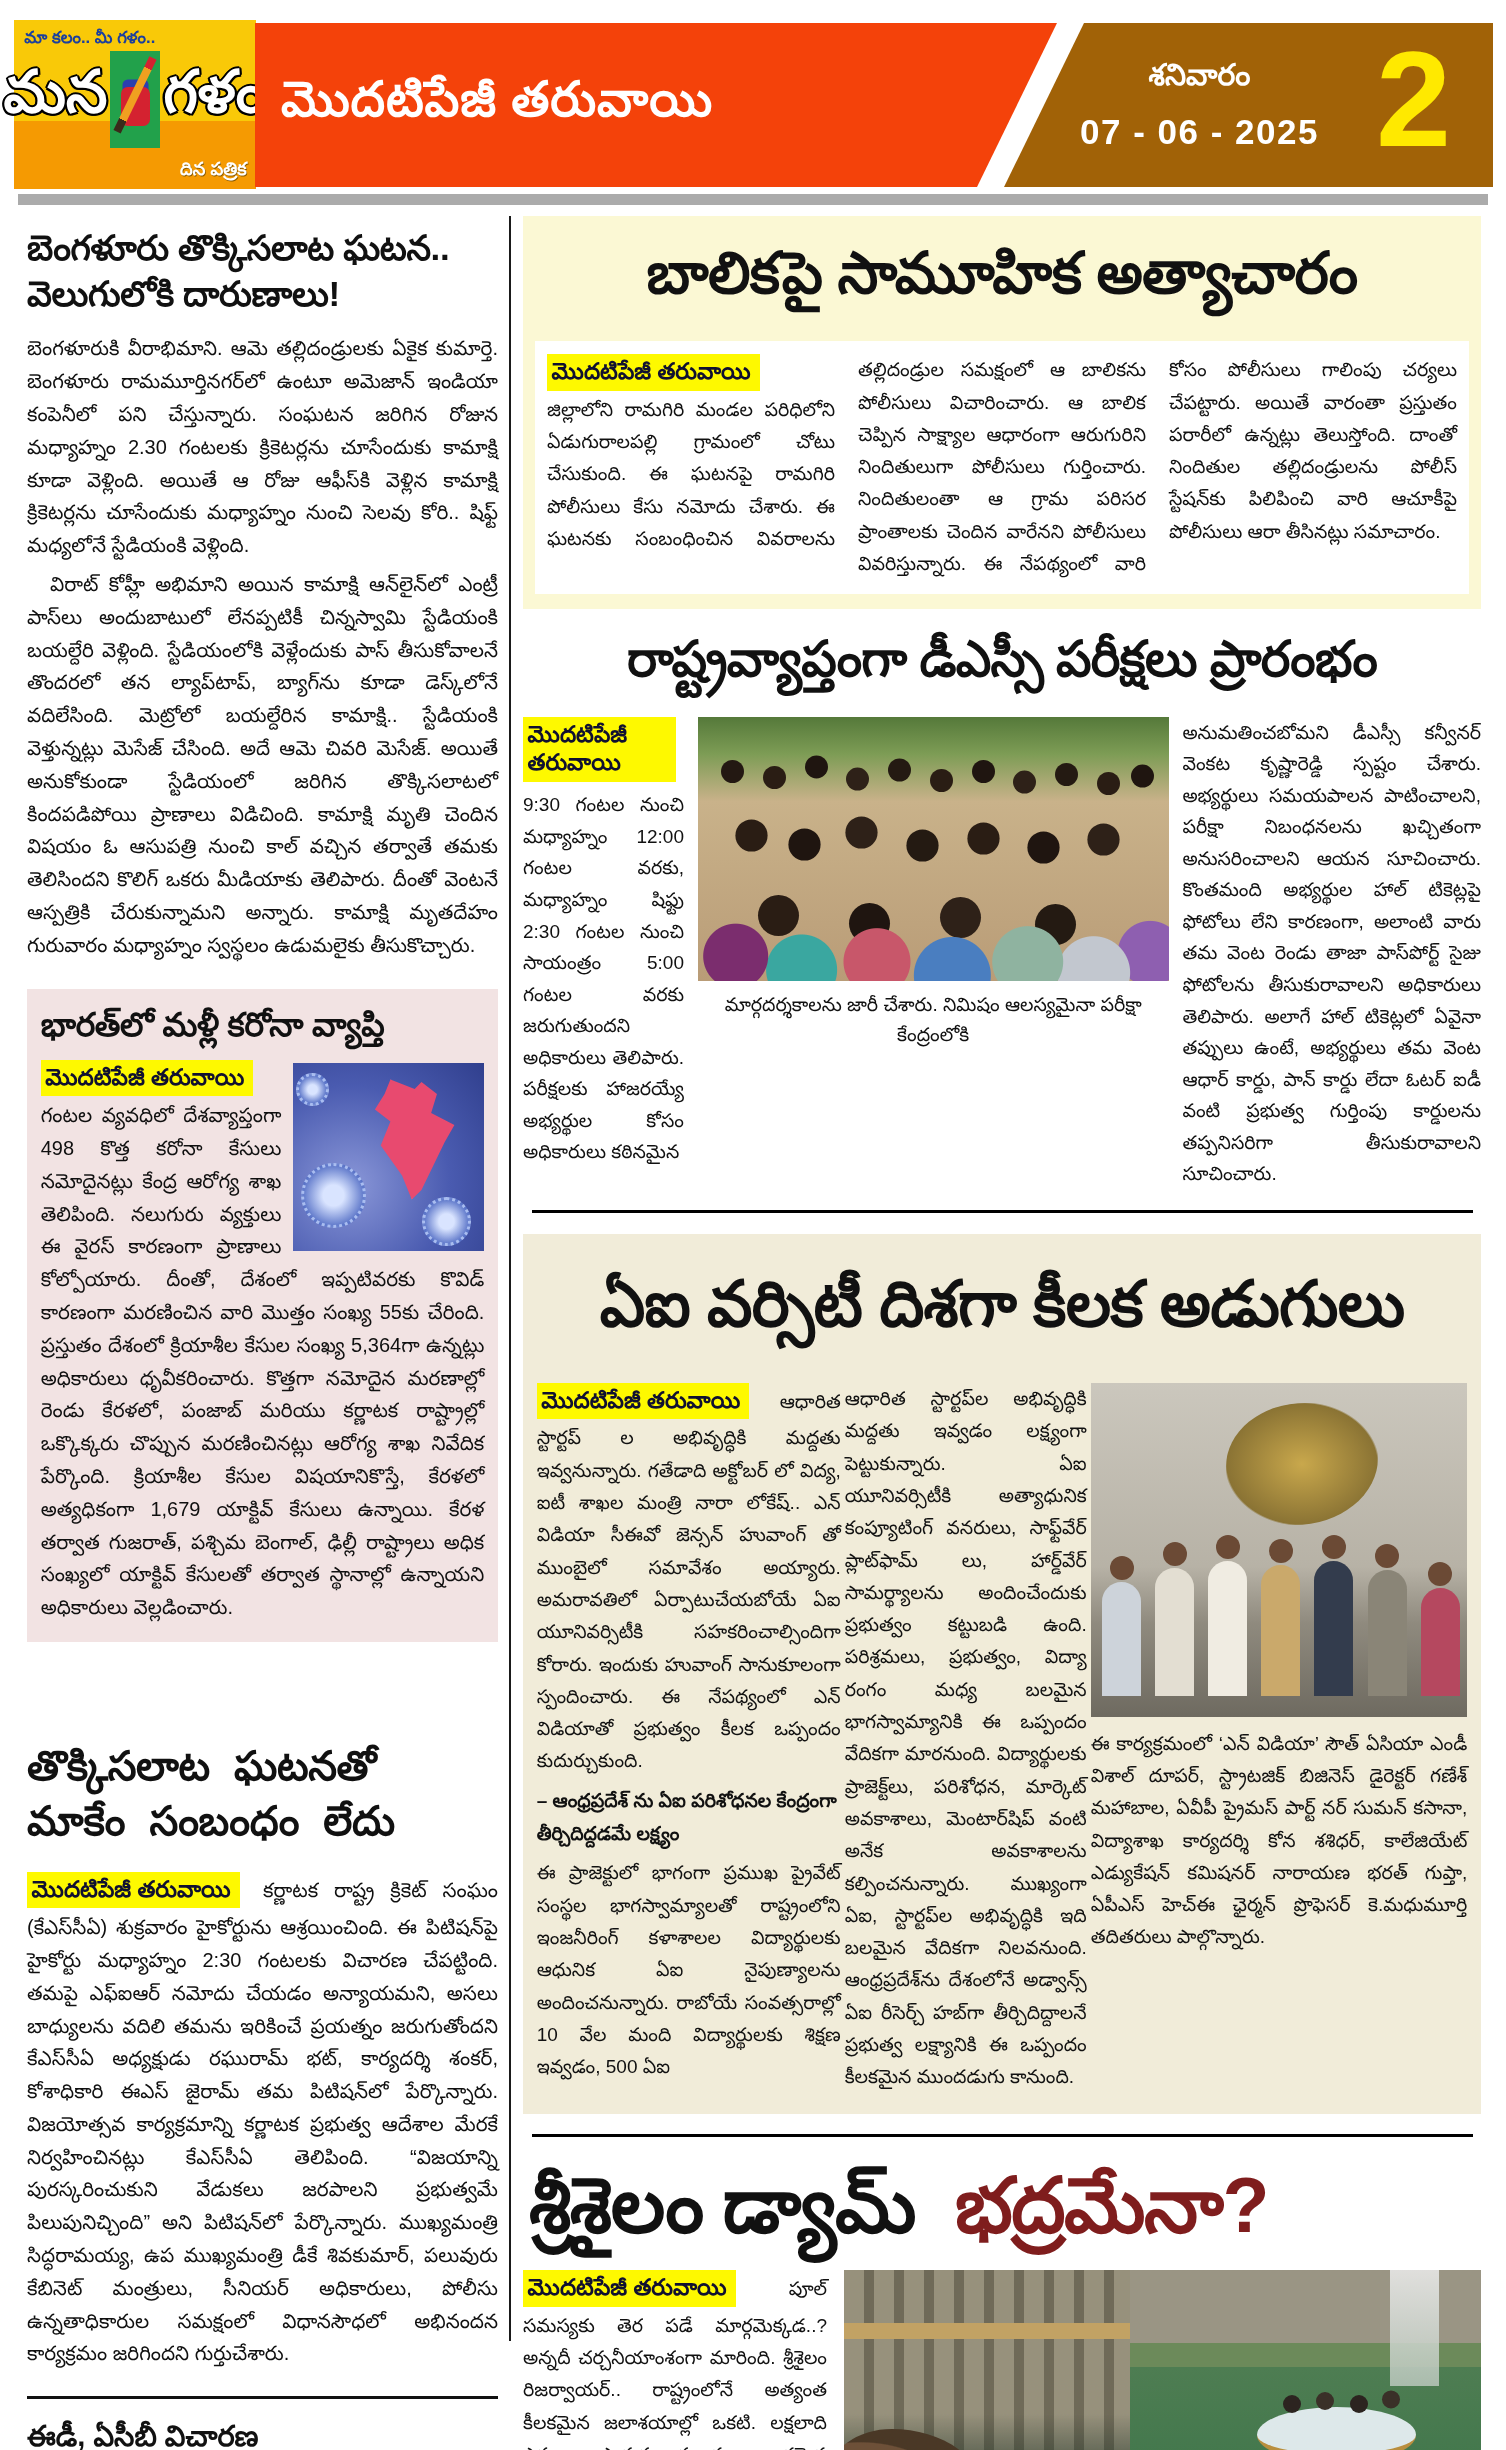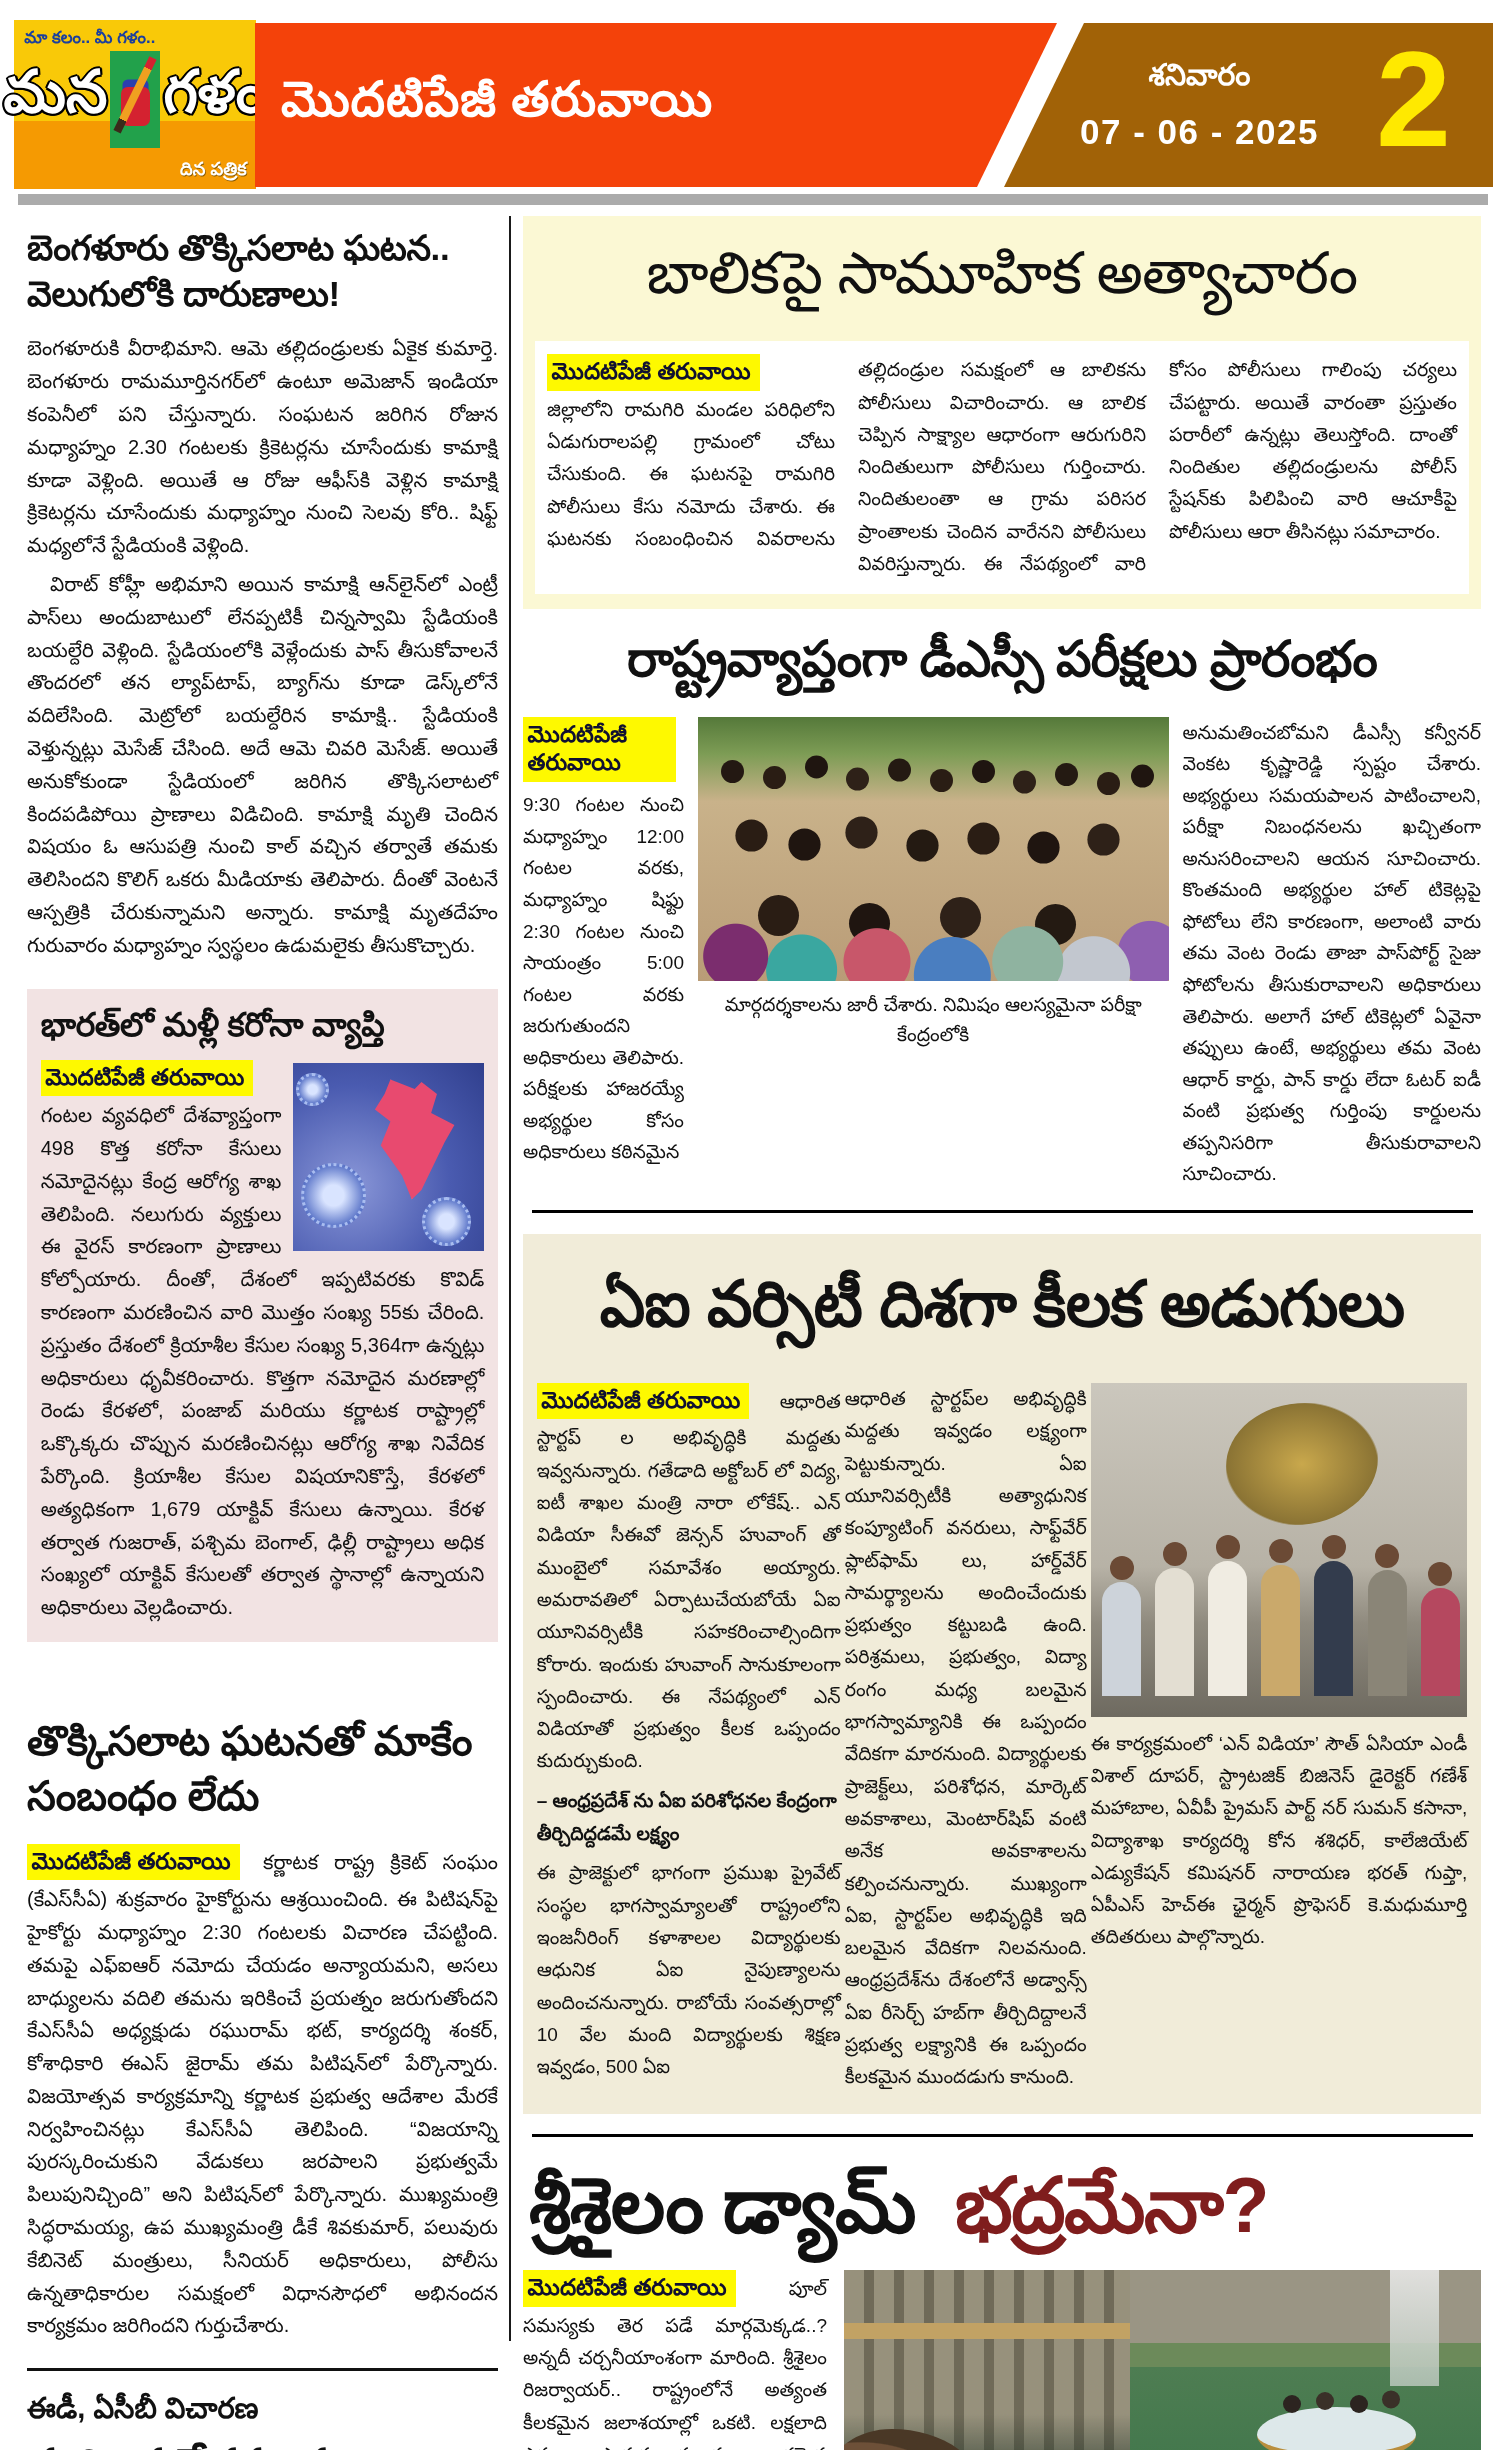--- a/index.html
+++ b/index.html
@@ -51,28 +51,28 @@
   .virus-img { float:right; width:191px; height:188px; margin:3px 0 7.6px 12px; position:relative;
     background:radial-gradient(circle at 30% 65%,#8a97d8 0%,#4a5bb0 55%,#303f8d 100%); overflow:hidden; }
   .virus-img .cell { position:absolute; border-radius:50%;
     background:radial-gradient(circle,#d9e4ff 25%,#5a74c8 75%); border:3px dotted #a9bdf0; }
   .c1 { left:7.6px; bottom:23px; width:65px; height:65px; }
   .c2 { right:13.7px; bottom:4.6px; width:49px; height:49px; }
   .c3 { left:3px; top:10.6px; width:33px; height:33px; border-width:2.3px; }
   .india-shape { position:absolute; right:26px; top:16.7px; width:97px; height:120px; background:#e84a6f;
     clip-path:polygon(30% 0,55% 8%,62% 2%,78% 12%,72% 28%,96% 38%,86% 52%,62% 92%,52% 100%,42% 80%,20% 55%,30% 35%,14% 25%,24% 12%);
     box-shadow:0 0 18px rgba(255,150,180,.8); }
-  .h-ksca { font-size:41px; font-weight:800; line-height:1.34; margin:72px 0 20px; letter-spacing:-0.4px; }
+  .h-ksca { font-size:41px; font-weight:800; line-height:1.34; margin:100px 0 20px; letter-spacing:-0.4px;font-family:Liberation Mono, monospace; }
   .kicker { font-size:29px; font-weight:800; margin-top:21px; }
   .h-ed { font-size:47px; font-weight:800; margin:6px 0 15px; letter-spacing:-0.8px; }
 
   
   .maincol { position:absolute; left:523px; top:216px; width:958px; }
   .assault-box { background:#fbf8d4; padding:10.6px 12px 15px; }
-  .h-assault { font-size:58px; font-weight:400; text-align:center; letter-spacing:-0.8px; margin:12px 0 20px; }
+  .h-assault { font-size:58px; font-weight:700; text-align:center; letter-spacing:-0.8px; margin:12px 0 20px; }
   .assault-body { background:#fff; padding:13.7px 12px; column-count:3; column-gap:23px;
     font-size:19px; line-height:1.7; text-align:justify;margin-top:8px; }
   .dsc-sec { margin-top:21px; }
   .h-dsc { font-size:50px; font-weight:800; text-align:center; letter-spacing:-0.8px; margin-bottom:16.7px; }
   .dsc-row { display:flex; gap:13.7px; }
   .dsc-left { width:161px; font-size:19px; line-height:1.66; text-align:justify; }
   .dsc-left .tag { margin-bottom:7.6px; }
   .dsc-mid { width:471px; }
   .dsc-photo { position:relative; width:471px; height:264px; overflow:hidden;
     background:linear-gradient(180deg,#55793a 0%,#7d9c55 14%,#c9b28a 32%,#b99c77 100%); }

